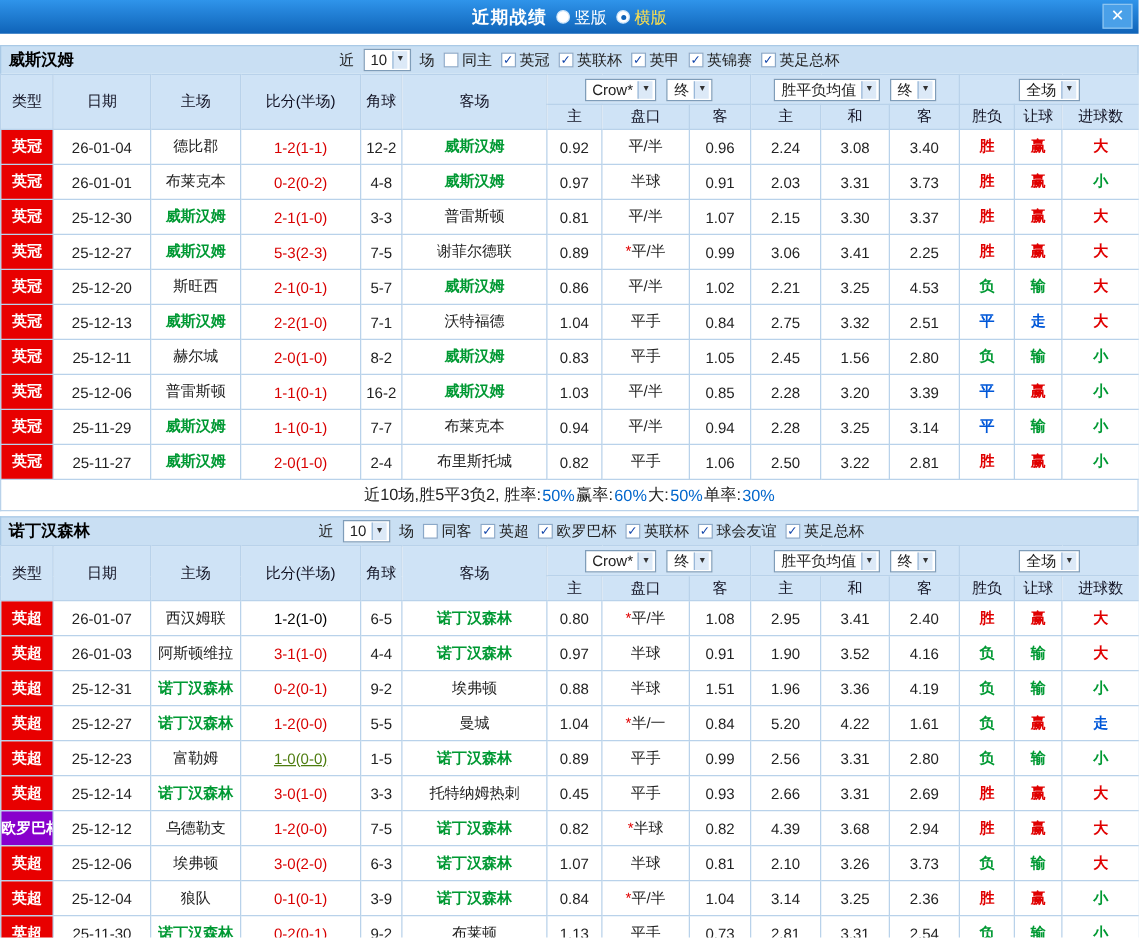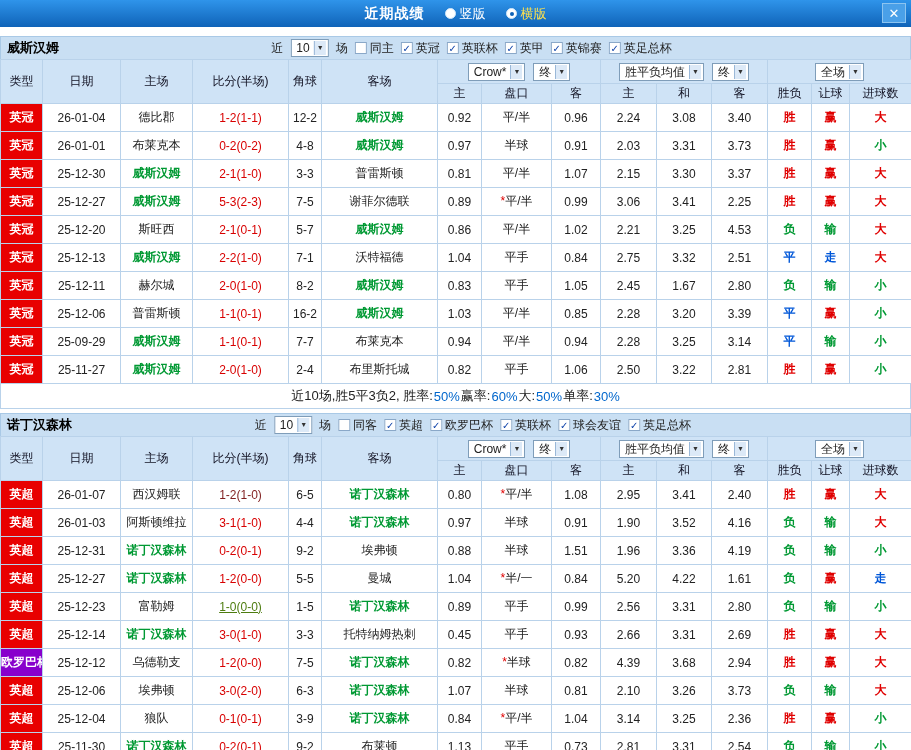--- a/index.html
+++ b/index.html
@@ -1,21 +1,21 @@
 <!DOCTYPE html>
 <html><head>
 <meta charset="utf-8">
 <style>
   * { margin:0; padding:0; box-sizing:border-box; }
   body { font-family:"Liberation Sans","DejaVu Sans",sans-serif; background:#fff; }
   .app { width:911px; height:750px; overflow:hidden; background:#fff; position:relative; }
 
   
   .topbar { height:27px; background:linear-gradient(#2f94ea,#0f63b8); display:flex; align-items:center; position:relative; color:#fff; }
-  .topbar-center { margin:0 auto; display:flex; align-items:center; gap:20px; font-size:13px; }
+  .topbar-center { margin:0 auto; display:flex; align-items:center; gap:7px; font-size:13px; }
   .tb-title { font-weight:bold; font-size:14px; letter-spacing:1px; }
   .radio { display:inline-flex; align-items:center; gap:4px; cursor:pointer; }
   .radio-circle { width:11px; height:11px; border-radius:50%; background:#fff; border:1px solid #cfe6fa; position:relative; display:inline-block; }
   .radio-circle.checked::after { content:""; position:absolute; left:3px; top:3px; width:4px; height:4px; border-radius:50%; background:#0f63b8; }
   .radio .rlabel { color:#fff; }
   .radio.selected .rlabel { color:#ffe14d; }
   .close-btn { position:absolute; right:5px; top:3px; width:24px; height:20px; background:#4aa0e8; border:1px solid #8cc4f0; color:#fff; font-size:13px; font-weight:bold; display:flex; align-items:center; justify-content:center; cursor:pointer; }
 
   
   .section { margin-top:4px; }
@@ -284,21 +284,21 @@
             <td class="badge" style="background: rgb(232, 0, 0);">英冠</td>
             <td>25-12-11</td>
             <td>赫尔城</td>
             <td style="color: rgb(216, 0, 0);">2-0(1-0)</td>
             <td>8-2</td>
             <td class="hl">威斯汉姆</td>
             <td>0.83</td>
             <td>平手</td>
             <td>1.05</td>
             <td>2.45</td>
-            <td>1.67</td>
+            <td>1.56</td>
             <td>2.80</td>
             <td class="resv" style="color: rgb(0, 153, 51);">负</td>
             <td class="resv" style="color: rgb(0, 153, 51);">输</td>
             <td class="resv" style="color: rgb(0, 153, 51);">小</td>
           </tr>
           <tr>
             <td class="badge" style="background: rgb(232, 0, 0);">英冠</td>
             <td>25-12-06</td>
             <td>普雷斯顿</td>
             <td style="color: rgb(216, 0, 0);">1-1(0-1)</td>
@@ -309,21 +309,21 @@
             <td>0.85</td>
             <td>2.28</td>
             <td>3.20</td>
             <td>3.39</td>
             <td class="resv" style="color: rgb(0, 87, 216);">平</td>
             <td class="resv" style="color: rgb(224, 0, 0);">赢</td>
             <td class="resv" style="color: rgb(0, 153, 51);">小</td>
           </tr>
           <tr>
             <td class="badge" style="background: rgb(232, 0, 0);">英冠</td>
-            <td>25-09-29</td>
+            <td>25-11-29</td>
             <td class="hl">威斯汉姆</td>
             <td style="color: rgb(216, 0, 0);">1-1(0-1)</td>
             <td>7-7</td>
             <td>布莱克本</td>
             <td>0.94</td>
             <td>平/半</td>
             <td>0.94</td>
             <td>2.28</td>
             <td>3.25</td>
             <td>3.14</td>
@@ -469,21 +469,21 @@
           <th>胜负</th>
           <th>让球</th>
           <th>进球数</th>
         </tr>
       </thead>
       <tbody id="tbody-1">
           <tr>
             <td class="badge" style="background: rgb(232, 0, 0);">英超</td>
             <td>26-01-07</td>
             <td>西汉姆联</td>
-            <td style="color: #7f1d1d;">1-2(1-0)</td>
+            <td style="color: #000000;">1-2(1-0)</td>
             <td>6-5</td>
             <td class="hl">诺丁汉森林</td>
             <td>0.80</td>
             <td><span style="color: rgb(224, 0, 0);">*</span>平/半</td>
             <td>1.08</td>
             <td>2.95</td>
             <td>3.41</td>
             <td>2.40</td>
             <td class="resv" style="color: rgb(224, 0, 0);">胜</td>
             <td class="resv" style="color: rgb(224, 0, 0);">赢</td>

